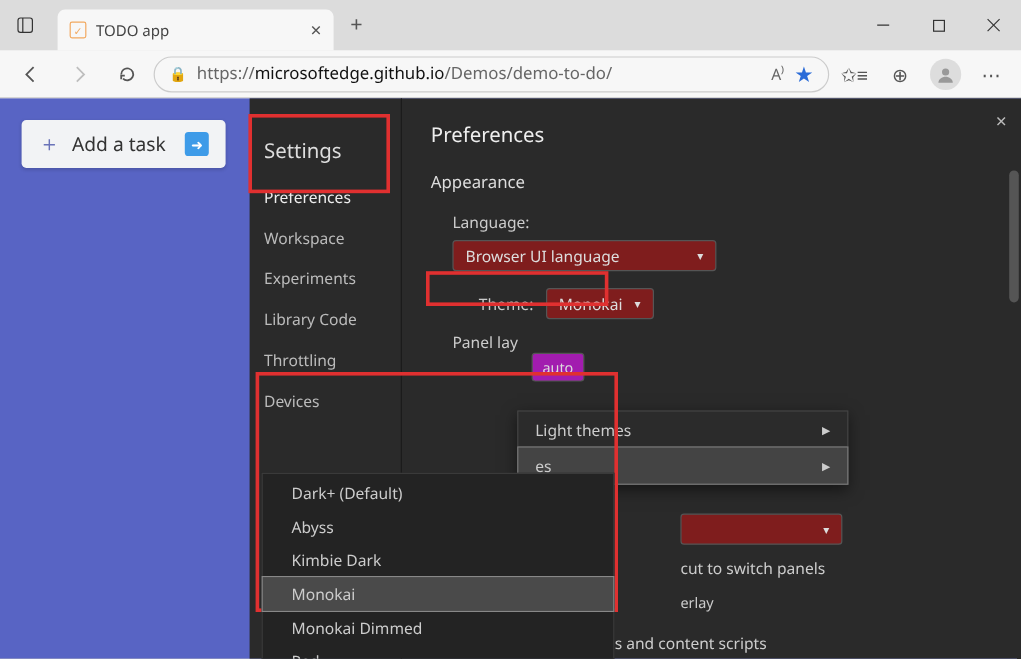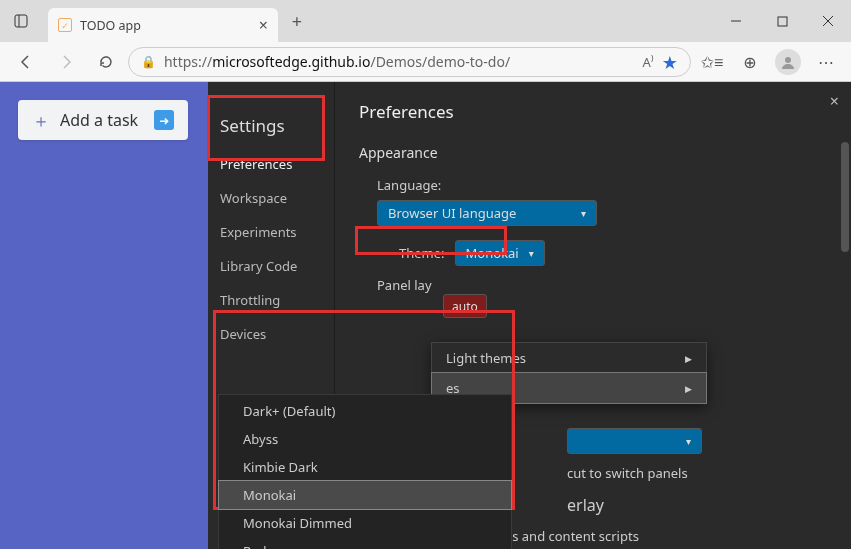--- a/index.html
+++ b/index.html
@@ -37,24 +37,24 @@
   .sidebar { width:127px; padding:28px 0; border-right:1px solid #1b1b1b; position:relative;}
   .sidebar h2{font-size:17px;font-weight:400;color:#ddd;padding:4px 12px 10px;}
   .sidebar-item{font-size:13px;color:#bbb;padding:8px 12px;cursor:default;}
   .sidebar-item.active{color:#eee;}
   .redbox{position:absolute;border:3px solid #e03030;pointer-events:none;}
 
   .main { flex:1; padding:18px 24px; position:relative;}
   .main h1{font-size:17px;font-weight:400;color:#eee;margin-bottom:20px;}
   .main h3{font-size:14px;font-weight:400;color:#ddd;margin-bottom:14px;}
   .field { display:flex;align-items:center;gap:10px;margin:6px 0 6px 18px;font-size:13px;color:#ccc;}
-  .select { background:#0369a1;border:1px solid #555;border-radius:3px;height:26px;display:flex;align-items:center;padding:0 10px;font-size:13px;color:#ddd;gap:10px;}
+  .select { background:#7f1d1d;border:1px solid #555;border-radius:3px;height:26px;display:flex;align-items:center;padding:0 10px;font-size:13px;color:#ddd;gap:10px;}
   .select.wide{width:220px;justify-content:space-between;}
   .select .chev{font-size:10px;}
-  .small-sel{background:#7f1d1d;border:1px solid #555;border-radius:3px;height:24px;padding:0 8px;display:flex;align-items:center;font-size:12px;color:#ddd;}
+  .small-sel{background:#a21caf;border:1px solid #555;border-radius:3px;height:24px;padding:0 8px;display:flex;align-items:center;font-size:12px;color:#ddd;}
   .close-x{position:absolute;top:8px;right:12px;color:#bbb;font-size:16px;}
 
   
   .submenu{position:absolute;left:223px;top:260px;width:276px;background:#2b2b2b;border:1px solid #444;box-shadow:0 4px 12px rgba(0,0,0,.5);}
   .submenu-item{font-size:13px;color:#ccc;padding:6px 14px;display:flex;align-items:center;justify-content:space-between;}
   .submenu-item.hover{background:#444;border:1px solid #777;margin:-1px;}
   .submenu-item .tri{font-size:9px;color:#ccc;}
 
   
   .themelist{position:absolute;left:10px;top:312px;width:294px;background:#232323;border:1px solid #3a3a3a;z-index:5;padding:2px 0;}
@@ -188,21 +188,21 @@
       <div style="position:absolute;left:230px;top:300px;display:flex;flex-direction:column;gap:14px;">
         <div style="display:flex;align-items:center;gap:40px;">
           <div class="select wide" style="width:200px;visibility:hidden;"></div>
         </div>
       </div>
       <div class="select wide" style="position:absolute;left:232px;top:346px;width:135px;justify-content:flex-end;">
           <span class="chev">▾</span>
         </div>
 
       <div style="position:absolute;left:232px;top:382px;font-size:13px;color:#ccc;">cut to switch panels</div>
-      <div style="position:absolute;left:232px;top:412px;font-size:16px;color:#ccc;">erlay</div>
+      <div style="position:absolute;left:232px;top:412px;font-size:12px;color:#ccc;">erlay</div>
       <div style="position:absolute;left:232px;top:442px;font-size:13px;color:#ccc;margin-top:36px;">ach update</div>
 
       <div class="scrollbar"></div>
     </div>
 
     <div class="submenu">
       <div class="submenu-item">
           <span>Light themes</span>
           <span class="tri">▶</span>
         </div>

